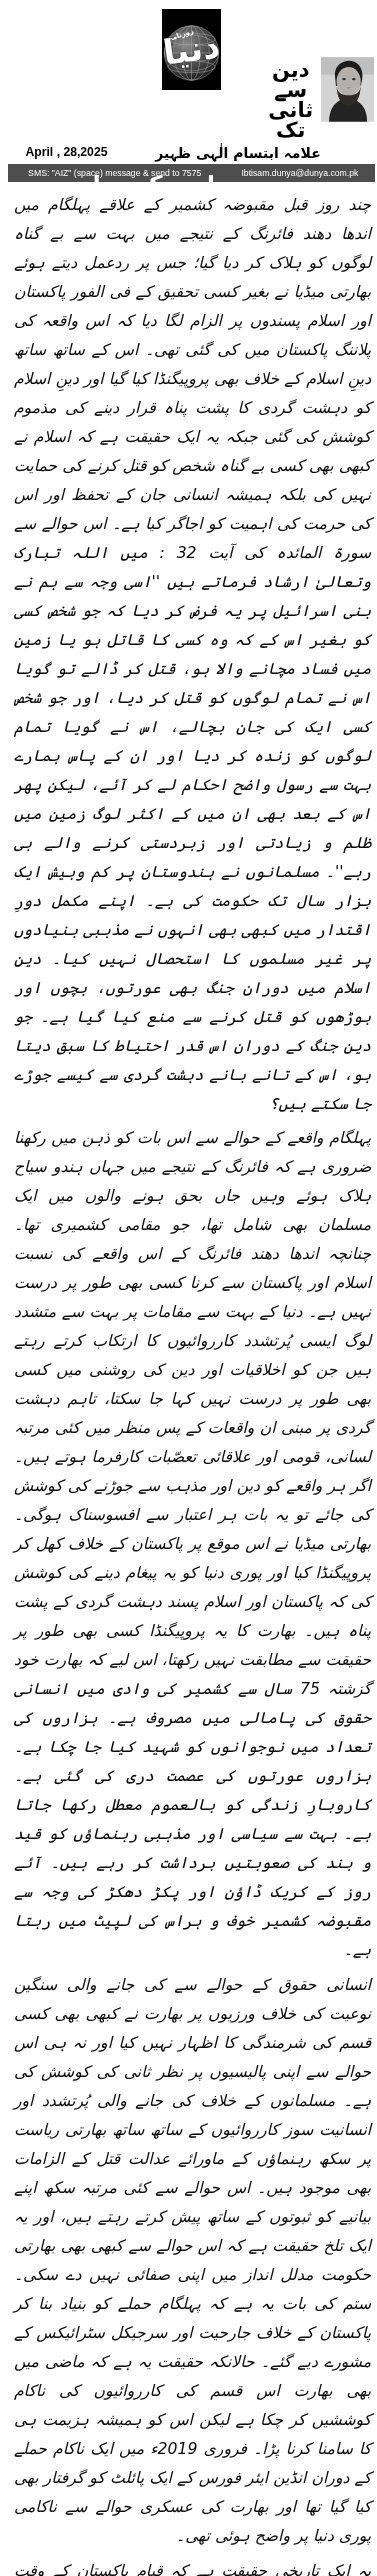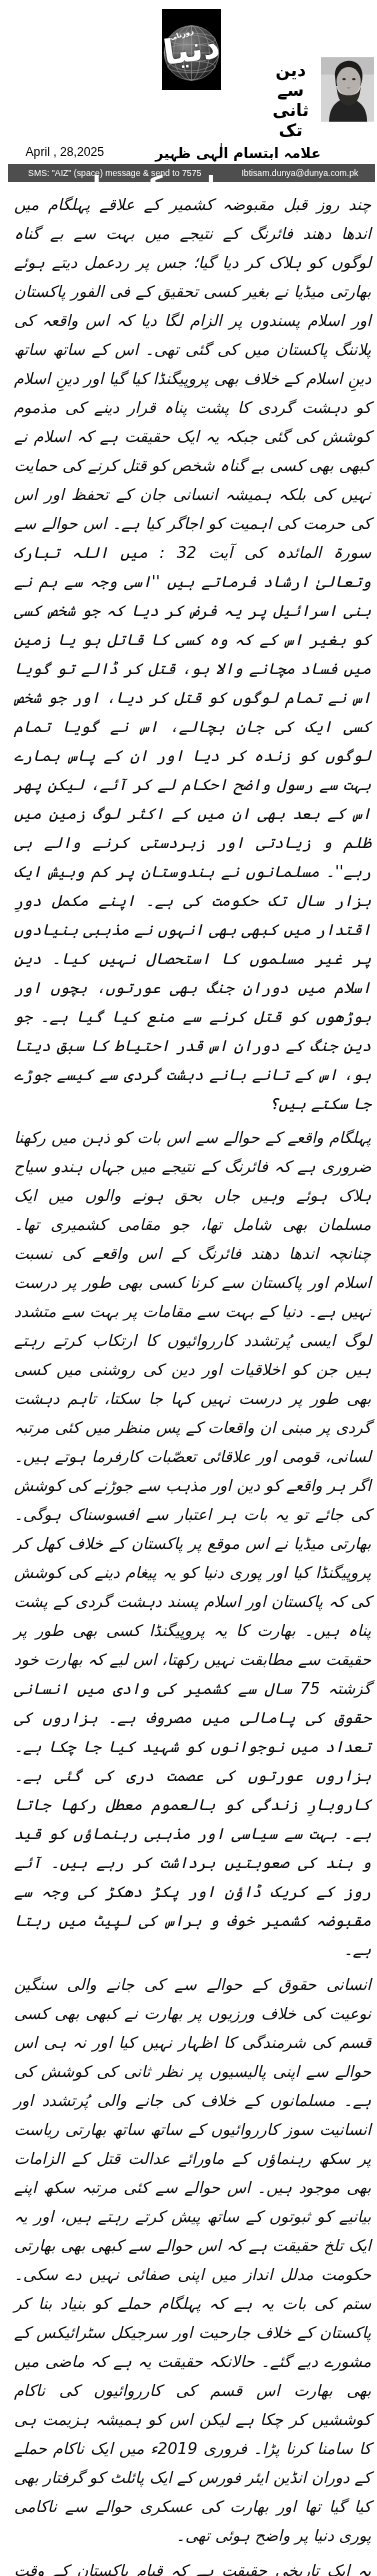--- a/index.html
+++ b/index.html
@@ -17,26 +17,26 @@
   .logo-title { position:absolute; top:20px; left:0; width:100%; text-align:center; color:#fff;
                 font-size:34px; font-weight:bold; transform:rotate(-8deg); direction:rtl;
                 text-shadow:0 0 1.7px #000; }
 
   
   .header-row { display:flex; margin-top:7px; height:64px;align-items:flex-end; }
   .title-bar { flex:1; position:relative; background:#9b9b9b; }
   .article-title { position:absolute; top:10.5px; left:0; width:100%; text-align:center;
                    color:#ffffff; font-size:23px; font-weight:bold; direction:rtl; }
   .date-box { position:absolute; left:9.3px; bottom:0; background:#ffffff; color:#000;
-              font-family:"Liberation Sans","DejaVu Sans",sans-serif; font-weight:normal;
+              font-family:"Liberation Sans","DejaVu Sans",sans-serif; font-weight:bold;
               font-size:12.2px; padding:1.7px 25.5px 1.7px 8.1px;
               clip-path:polygon(0 0, calc(100% - 17.4px) 0, 100% 100%, 0 100%); }
   .author-block { width:114px; display:flex; background:#ffffff; }
   .column-name { width:60px; padding-top:3.5px; text-align:center; direction:rtl; }
-  .column-line { font-size:17px; font-weight:bold; line-height:20px; }
+  .column-line { font-size:21px; font-weight:bold; line-height:20px; }
   .author-sign { margin-top:4.6px; font-size:14px; font-weight:bold; direction:rtl; white-space:nowrap; }
   .author-photo { width:53px; height:65px; overflow:hidden; }
 
   
   .contact-bar { margin-top:3.5px; height:17.4px; background:#4e4e4e; color:#ffffff;
                  display:flex; justify-content:space-between; align-items:center;
                  padding:0 16.3px 0 20px; font-family:"Liberation Sans","DejaVu Sans",sans-serif;
                  font-size:8.7px; }
 
   

